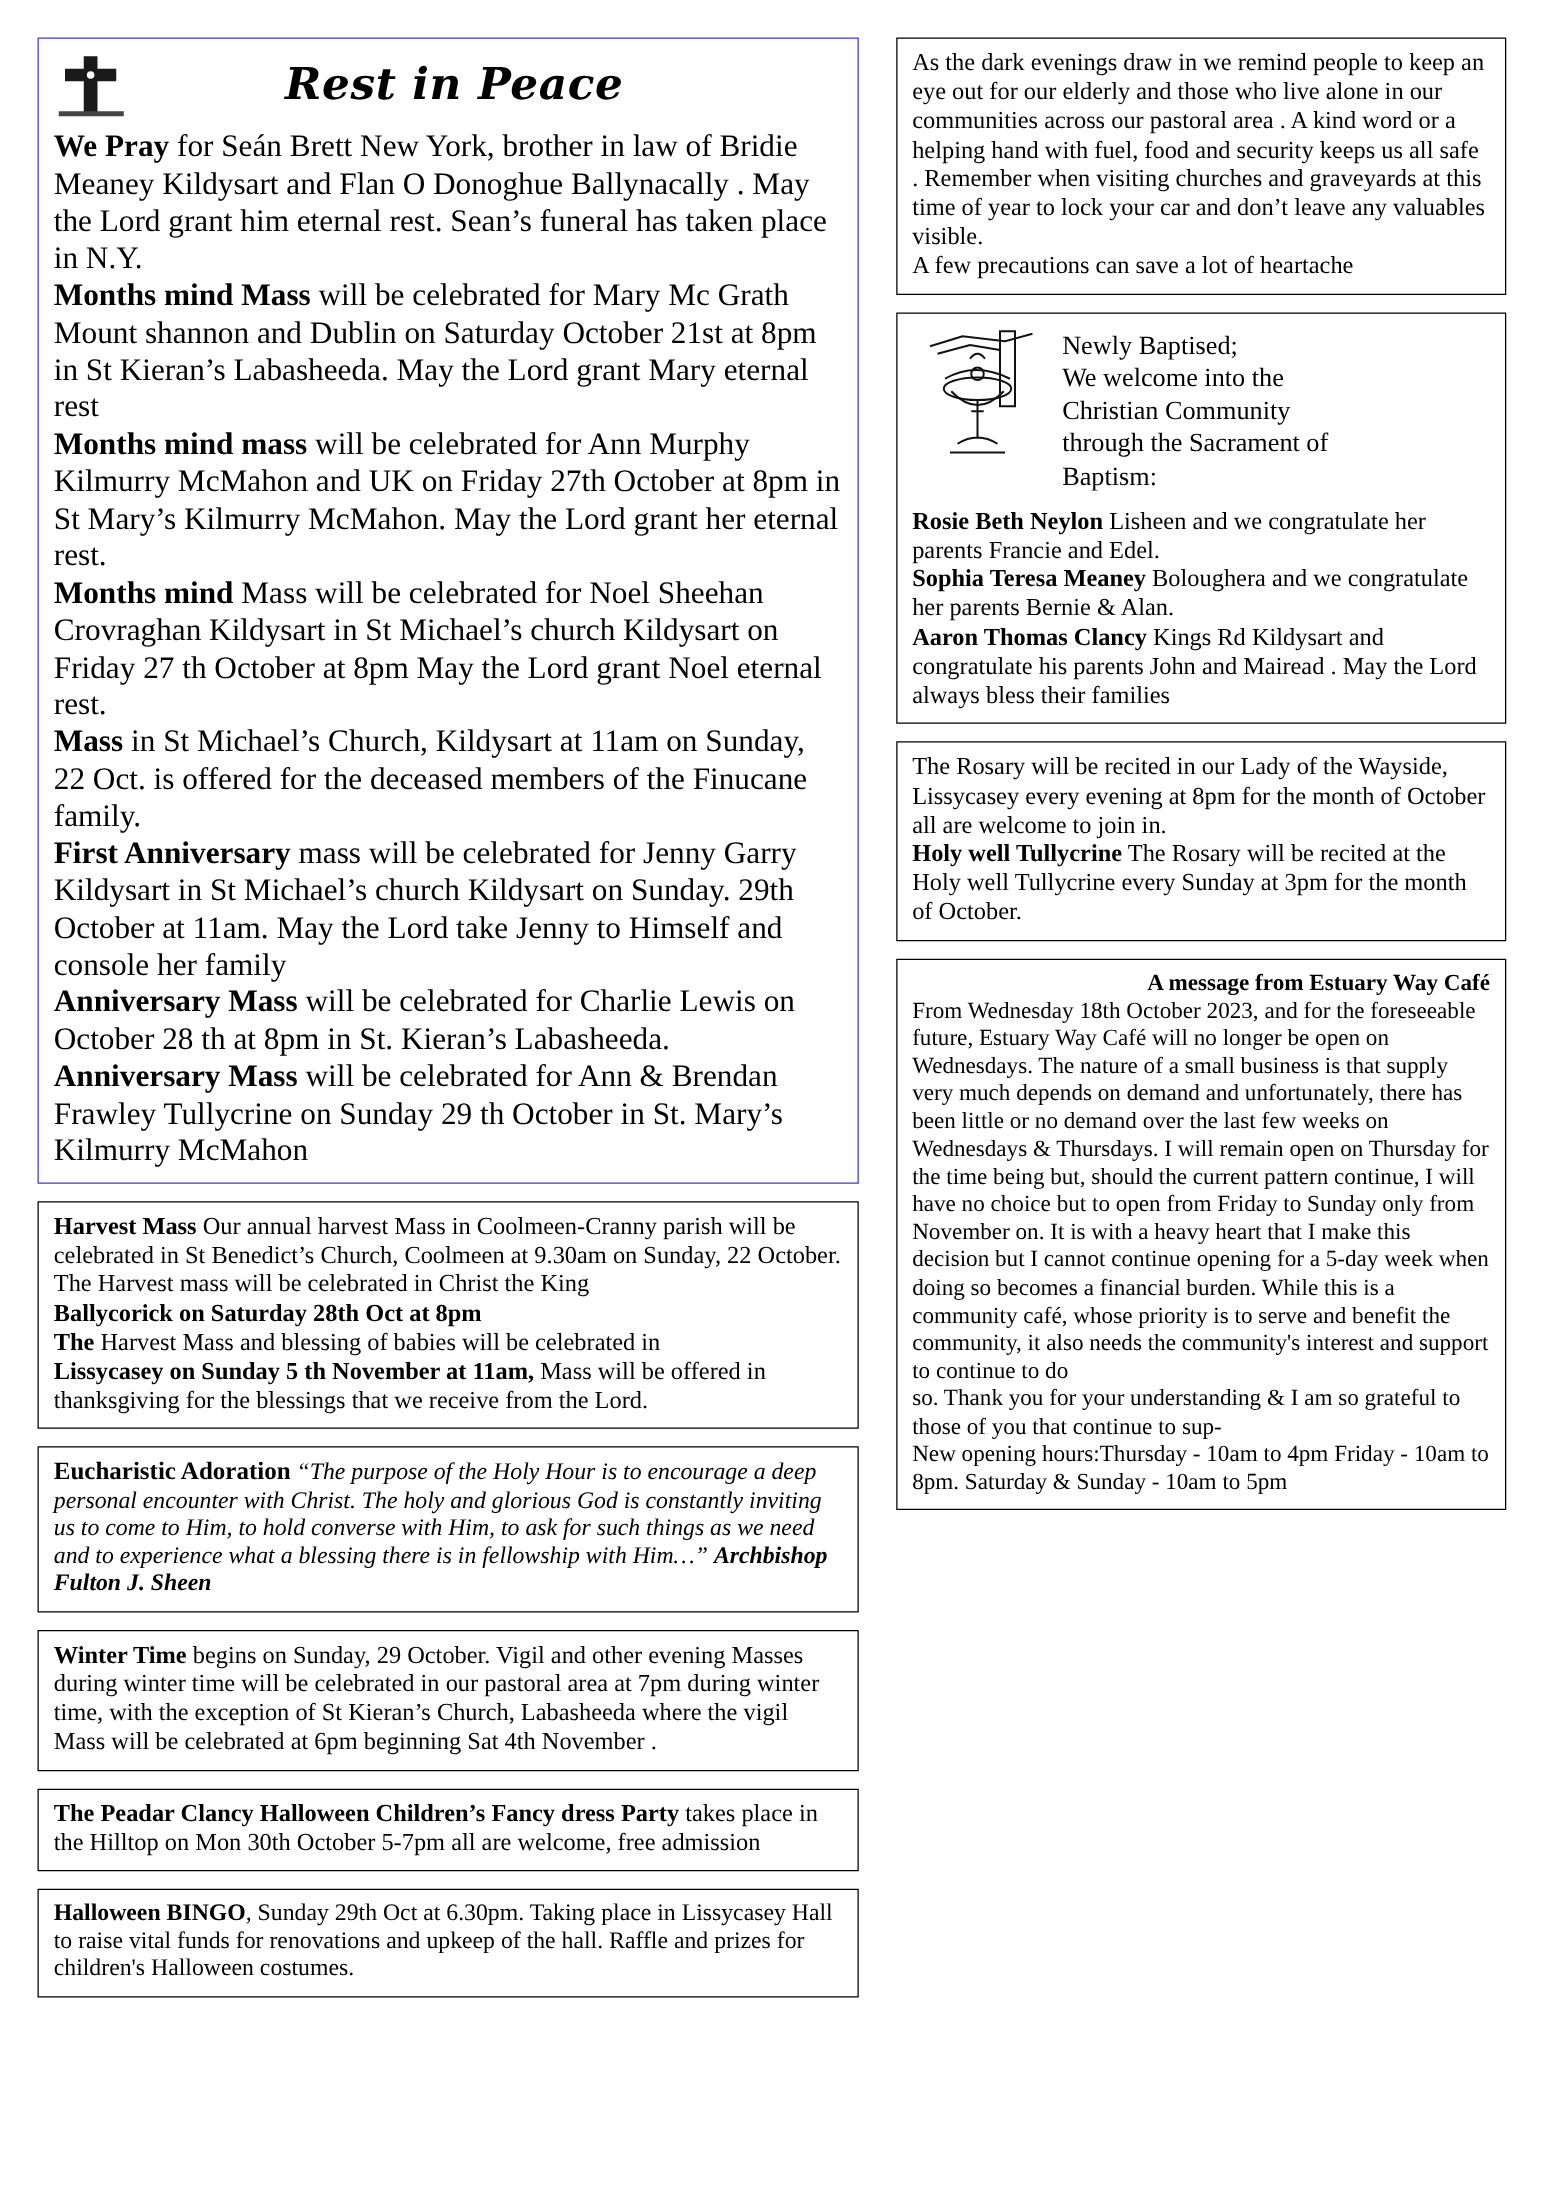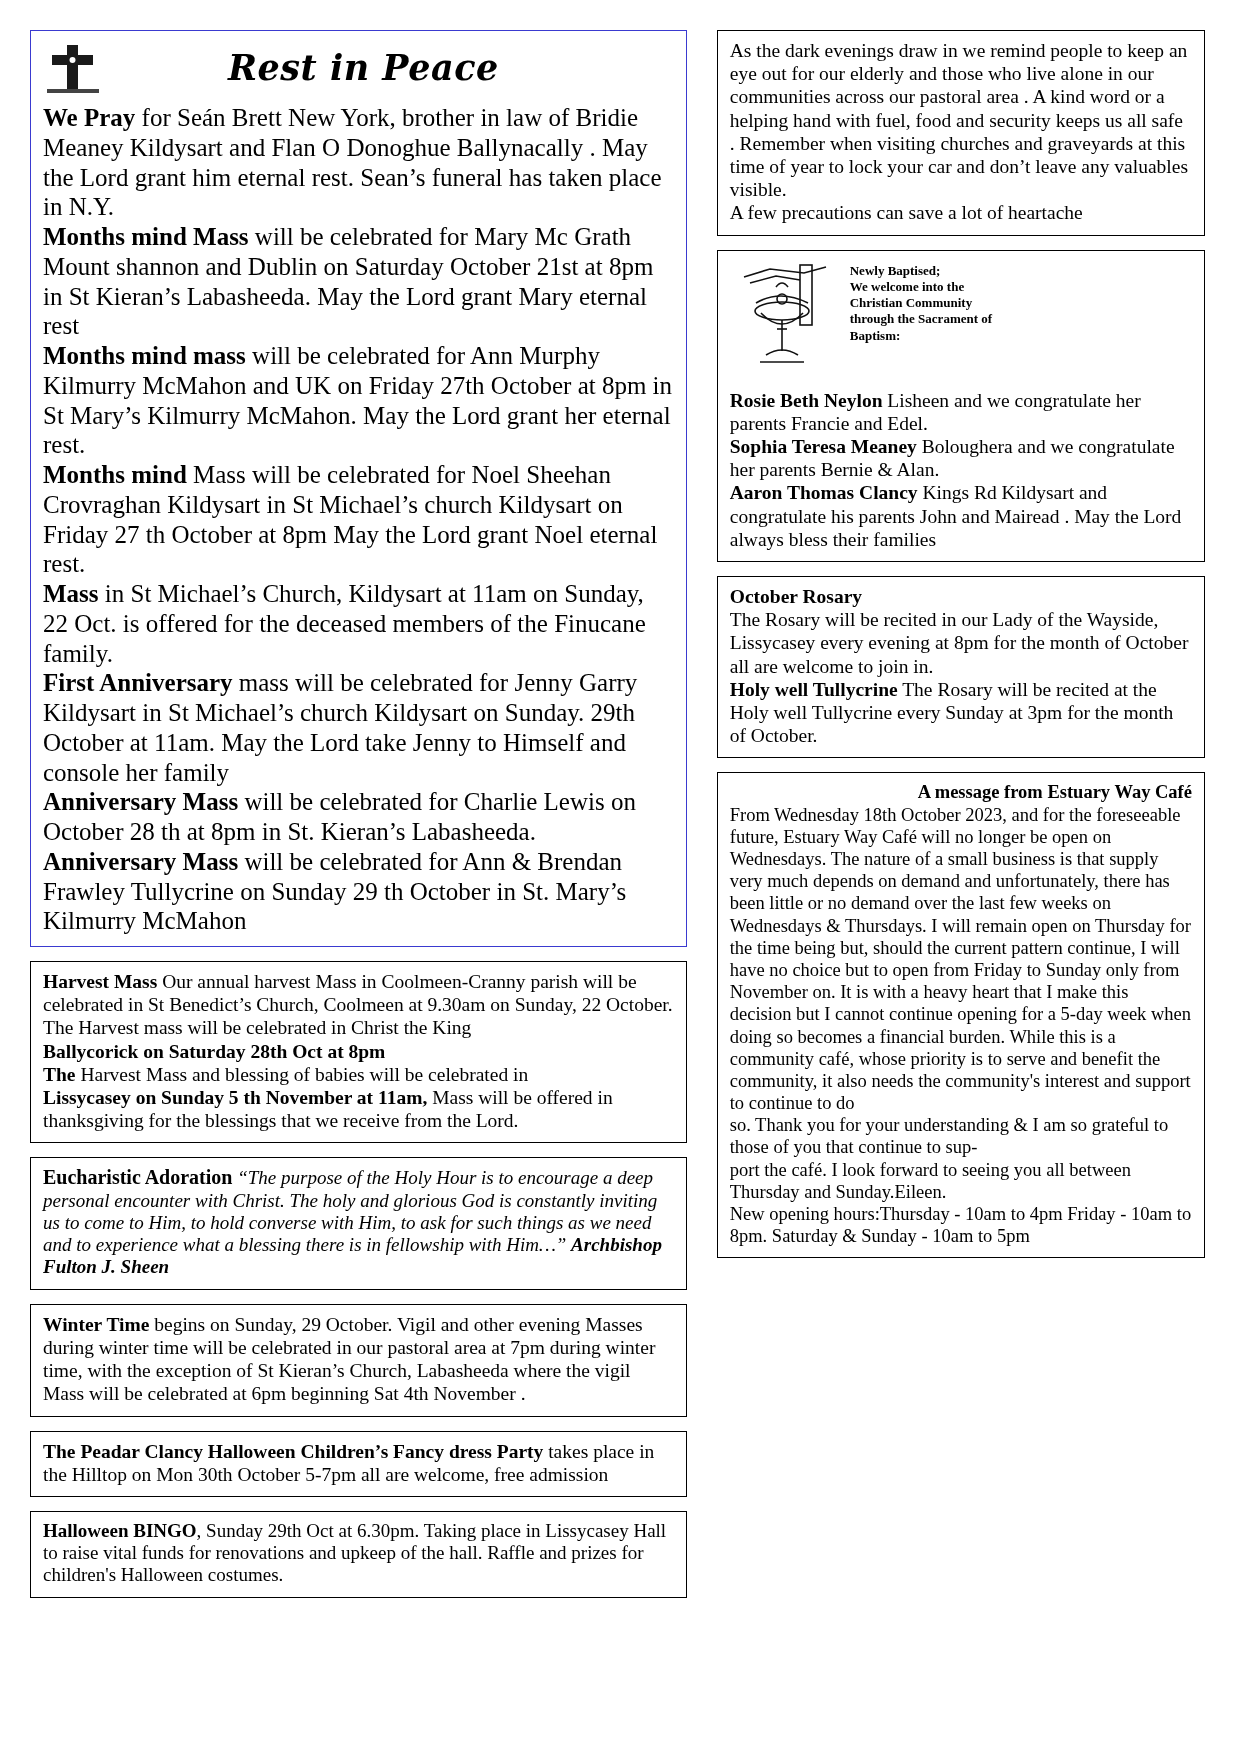--- a/index.html
+++ b/index.html
@@ -74,22 +74,22 @@
     display: flex;
     gap: 10px;
     align-items: flex-start;
   }
   .bap-icon {
     width: 110px;
     height: 118px;
     flex: 0 0 110px;
   }
   .bap-title {
-    font-weight: bold;
-    font-size: 13px;
+    font-weight: normal;
+    font-size: 21px;
     line-height: 1.25;
     padding-top: 4px;
   }
   .bap-names { margin-top: 12px; font-size: 19.5px; line-height: 1.19; }
 
   .tight { font-size: 19px; line-height: 1.17; }
   .estuary { font-size: 18.5px; line-height: 1.2; }
   .estuary .hd { font-weight: bold; text-align: right; }
 </style>
 </head>
@@ -187,28 +187,26 @@
           </div>
         </div>
         <div class="bap-names">
           <p><b> Rosie Beth Neylon</b><span>  Lisheen and we congratulate her parents Francie and Edel.</span></p>
           <p><b>Sophia Teresa Meaney</b><span> Boloughera  and we congratulate her parents Bernie &amp; Alan.</span></p>
           <p><b> Aaron  Thomas Clancy</b><span> Kings Rd Kildysart and congratulate his parents John and  Mairead . May the Lord always bless their families</span></p>
         </div>
       </div>
 
       <div class="box">
-        <p><b>October Rosary</b></p>
         <p>The Rosary will be recited in our Lady of the Wayside, Lissycasey  every evening at 8pm for the month of October all are welcome to join in.</p>
         <p><b>Holy well Tullycrine</b><span>  The Rosary will be recited at the Holy well Tullycrine every Sunday at 3pm for the month of October.</span></p>
       </div>
 
       <div class="box estuary">
         <p class="hd">A message from Estuary Way Café</p>
         <p>From Wednesday 18th October 2023, and for the foreseeable future, Estuary Way Café will no longer be open on Wednesdays. The nature of a small business is that supply very much depends on demand and unfortunately, there has been little or no demand over the last few weeks on Wednesdays &amp; Thursdays. I will remain open on Thursday for the time being but, should the current pattern continue, I will have no choice but to open from Friday to Sunday only from November on. It is with a heavy heart that I make this decision but I cannot continue opening for a 5-day week when doing so becomes a financial burden. While this is a community café, whose priority is to serve and benefit the community, it also needs the community's interest and support to continue to do</p>
         <p>so. Thank you for your understanding &amp; I am so grateful to those of you that continue to sup-</p>
-        <p>port the café. I look forward to seeing you all between Thursday and Sunday.Eileen.</p>
         <p>New opening hours:Thursday - 10am to 4pm Friday - 10am to 8pm. Saturday &amp; Sunday - 10am to 5pm</p>
       </div>
 
     </div>
   </div>
 </div>
 
 </body></html>

